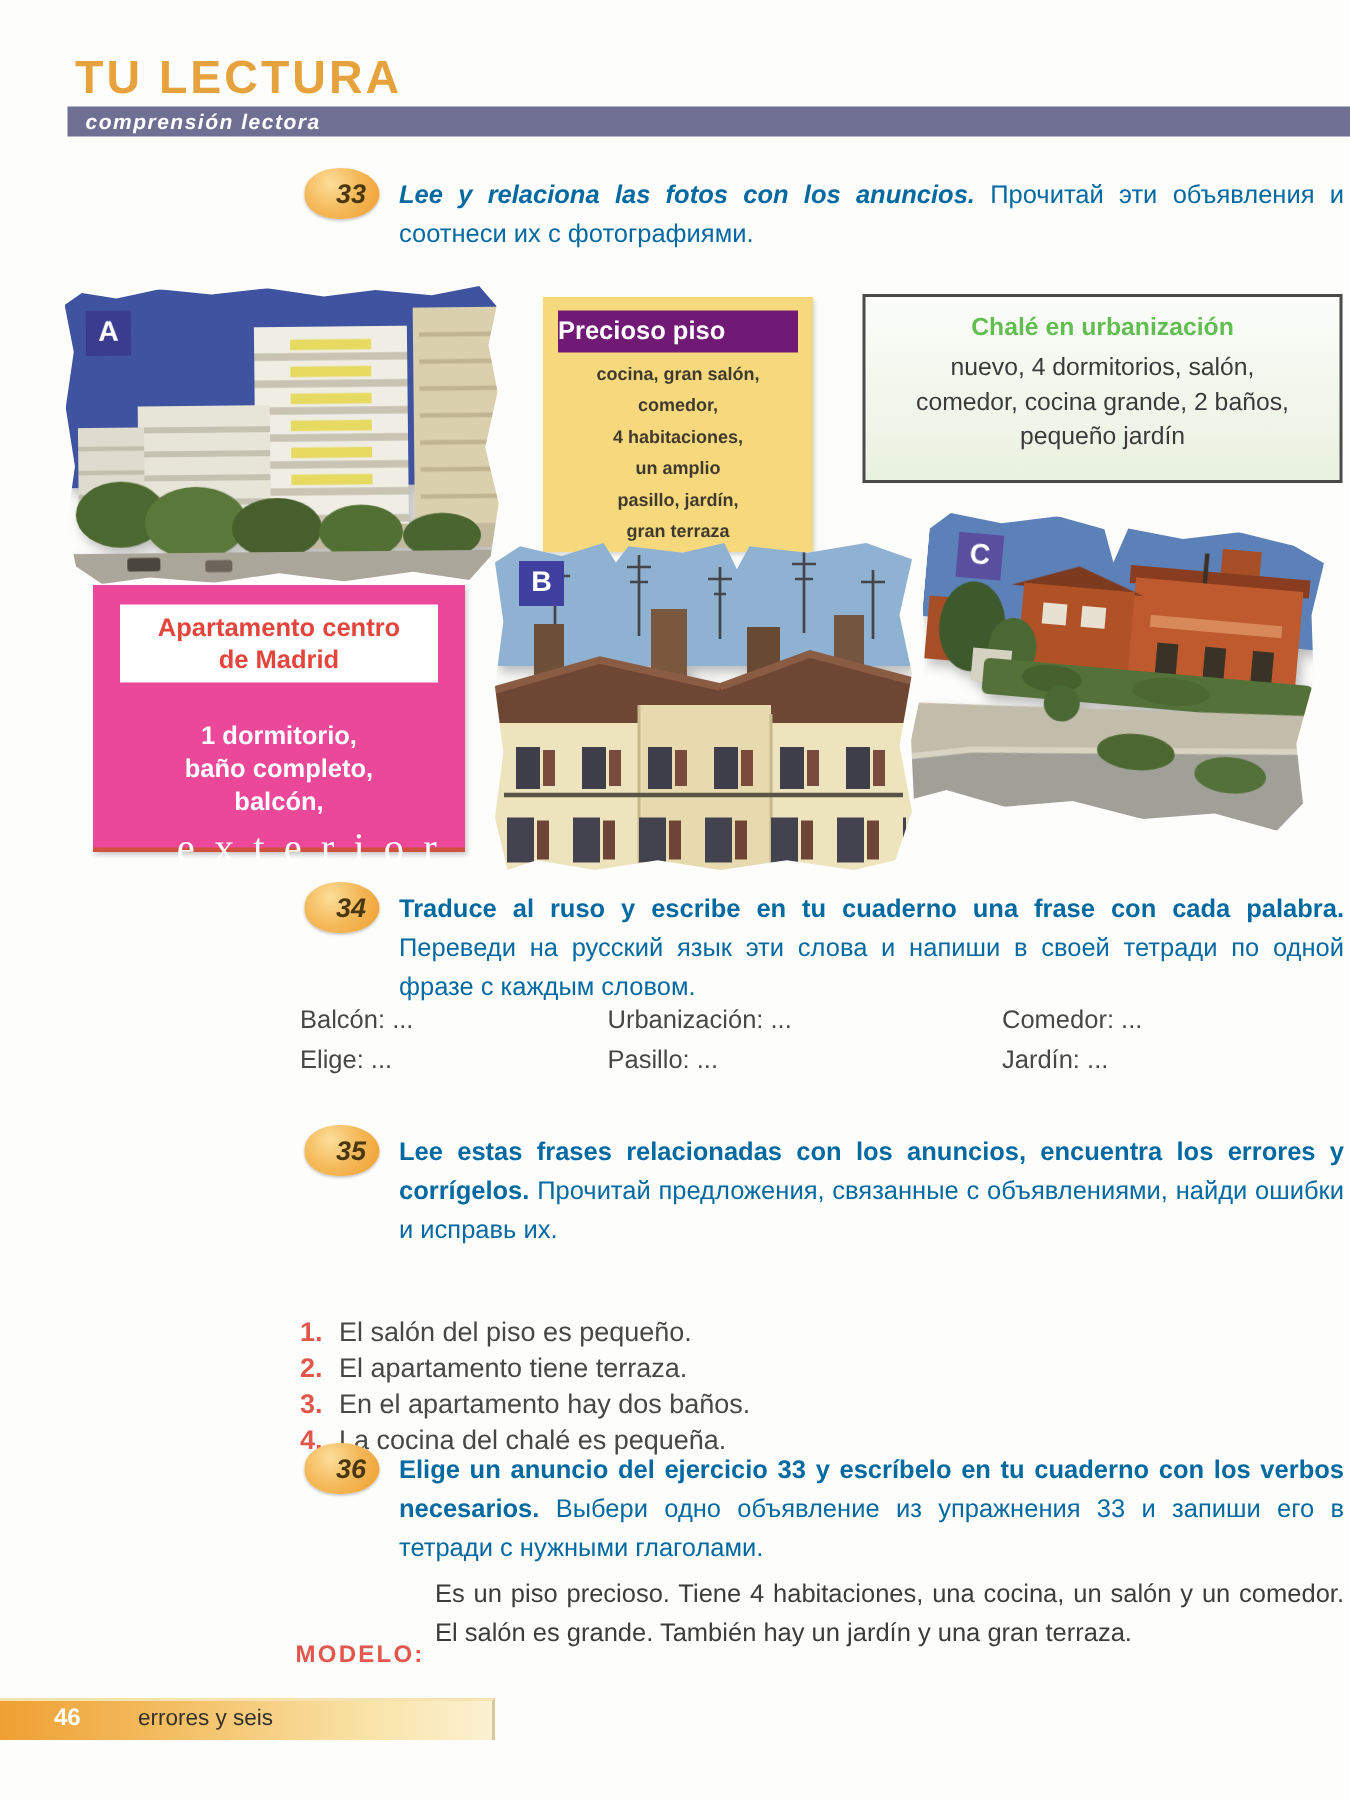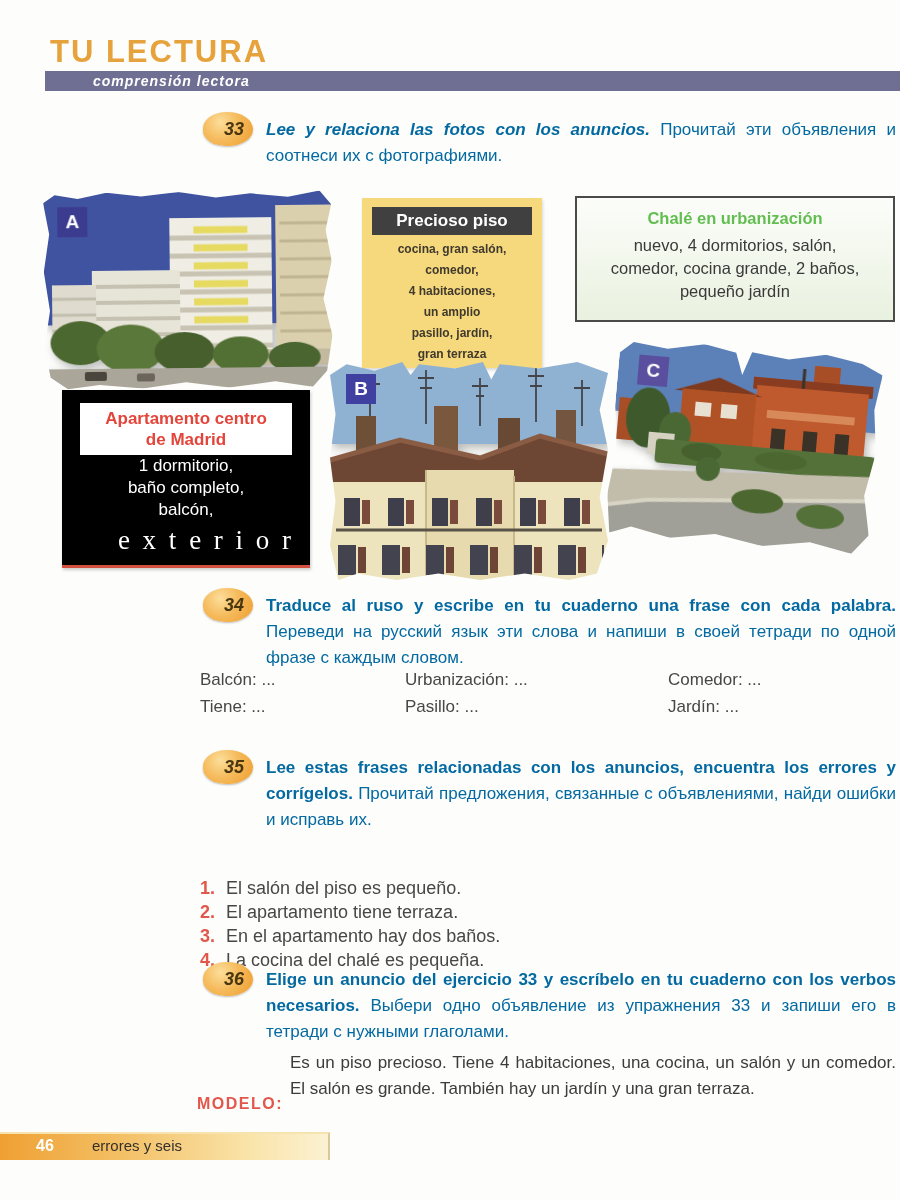--- a/index.html
+++ b/index.html
@@ -5,21 +5,21 @@
   html,body{margin:0;padding:0;background:#e8e8e8;}
   .page{position:relative;width:900px;height:1200px;background:#fdfdfc;overflow:hidden;
         font-family:"Liberation Sans",sans-serif;color:#3c3c3c;margin:0 auto;}
   .abs{position:absolute;}
   .pre{white-space:pre-line;}
 
   
   .hd-title{left:50px;top:34px;font-size:31px;font-weight:bold;letter-spacing:2px;color:#E6A23C;}
   .hd-bar{left:45px;top:71px;width:855px;height:20px;background:#6F6F93;}
   .hd-bar span{display:block;padding-left:12px;font-size:14px;line-height:20px;
-               font-weight:bold;font-style:italic;color:#fff;letter-spacing:1px;margin-left:36px;}
+               font-weight:bold;font-style:italic;color:#fff;letter-spacing:1px;}
 
   
   .badge{width:38px;height:34px;border-radius:48% 52% 50% 46%;
          background:radial-gradient(circle at 35% 30%,#FCDE9A 0%,#F5BA5B 45%,#EE9D2E 100%);
          color:#4A3710;font-weight:bold;font-style:italic;font-size:18px;
          display:flex;align-items:center;justify-content:center;
          box-shadow:0 1px 2px rgba(0,0,0,.25);padding-left:12px;}
   .instr{width:630px;font-size:17px;line-height:26px;text-align:justify;color:#0369a1;}
   .instr .es{font-weight:bold;}
   .instr.hand .es{font-style:italic;}
@@ -29,32 +29,32 @@
   .photo svg{display:block;width:100%;height:100%;}
   .clipA{clip-path:polygon(0 5%,4% 1%,12% 3%,22% 0,34% 2%,47% 0,60% 3%,72% 1%,85% 3%,96% 0,100% 7%,98% 20%,100% 36%,97% 55%,100% 74%,98% 92%,93% 100%,80% 97%,64% 100%,49% 97%,34% 100%,19% 98%,8% 100%,2% 94%,0 79%,2% 60%,0 40%,2% 21%);}
   .clipB{clip-path:polygon(0 6%,6% 1%,16% 4%,26% 0,29% 6%,32% 1%,45% 3%,55% 0,58% 8%,61% 1%,75% 3%,89% 0,100% 5%,97% 22%,100% 40%,97% 62%,100% 82%,96% 97%,86% 100%,70% 97%,54% 100%,39% 97%,24% 100%,10% 97%,3% 100%,0 84%,2% 64%,0 44%,2% 24%);}
   .clipC{clip-path:polygon(0 8%,5% 2%,18% 4%,32% 0,44% 3%,47% 14%,50% 2%,64% 4%,78% 0,92% 3%,100% 8%,98% 26%,100% 48%,97% 70%,100% 90%,94% 100%,78% 96%,60% 100%,42% 96%,25% 100%,10% 96%,2% 100%,0 80%,2% 58%,0 34%);}
   .photo-label{position:absolute;width:30px;height:30px;display:flex;align-items:center;
                justify-content:center;color:#fff;font-weight:bold;font-size:19px;}
 
   
   .ad-piso{left:362px;top:198px;width:180px;height:170px;background:#F6D87D;
            box-shadow:1px 2px 3px rgba(0,0,0,.15);}
-  .ad-piso .ttl{margin:9px 10px 4px;background:#404040;color:#fff;font-weight:bold;
-                font-size:17px;text-align:center;padding:4px 0;}
+  .ad-piso .ttl{margin:9px 10px 4px;background:#701a75;color:#fff;font-weight:bold;
+                font-size:17px;padding:4px 0;}
   .ad-piso .bd{font-size:12px;font-weight:bold;color:#403A2E;text-align:center;line-height:21px;}
   .ad-chale{left:575px;top:196px;width:320px;height:126px;border:2px solid #4A4A4A;
             background:linear-gradient(#FCFDFA,#E9F1DF);box-sizing:border-box;}
   .ad-chale .ttl{margin-top:11px;text-align:center;font-weight:bold;font-size:16.5px;color:#63BE52;}
   .ad-chale .bd{margin-top:6px;text-align:center;font-size:16.5px;line-height:23px;color:#3A3A3A;}
-  .ad-apart{left:62px;top:390px;width:248px;height:178px;background:#000000;
+  .ad-apart{left:62px;top:390px;width:248px;height:178px;background:#ec4899;
             box-shadow:1px 2px 3px rgba(0,0,0,.2);border-bottom:3px solid #D4503E;box-sizing:border-box;}
   .ad-apart .ttl{margin:13px 18px 0;background:#fff;color:#E3453A;font-weight:bold;
                  font-size:17px;text-align:center;line-height:21px;padding:5px 0;}
-  .ad-apart .bd{margin-top:0;text-align:center;color:#fff;font-weight:normal;
+  .ad-apart .bd{margin-top:25px;text-align:center;color:#fff;font-weight:bold;
                 font-size:17px;line-height:22px;}
   .ad-apart .ext{margin-top:4px;text-align:center;color:#fff;font-size:27px;
                  letter-spacing:3px;font-family:"Liberation Serif",serif;margin-left:40px;}
 
   
   .word-col{font-size:17px;line-height:27px;color:#474747;}
 
   
   .err-list{left:200px;top:876px;font-size:18px;line-height:24px;color:#474747;}
   .err-list .num{color:#E2574C;font-weight:bold;display:inline-block;width:26px;}
@@ -191,21 +191,21 @@
     <div class="ext">e x t e r i o r</div>
   </div>
 
   <div class="abs badge" style="left:203px;top:588px">34</div>
   <p class="abs instr" style="left:266px;top:576px">
     <span class="es">Traduce al ruso y escribe en tu cuaderno una frase con cada palabra.</span>
     <span class="ru">Переведи на русский язык эти слова и напиши в своей тетради по одной фразе с каждым словом.</span>
   </p>
   <div class="abs word-col" style="left:200px;top:666px">
     <div>Balcón: ...</div>
-    <div>Tiene: ...</div>
+    <div>Elige: ...</div>
   </div>
   <div class="abs word-col" style="left:405px;top:666px">
     <div>Urbanización: ...</div>
     <div>Pasillo: ...</div>
   </div>
   <div class="abs word-col" style="left:668px;top:666px">
     <div>Comedor: ...</div>
     <div>Jardín: ...</div>
   </div>
 

